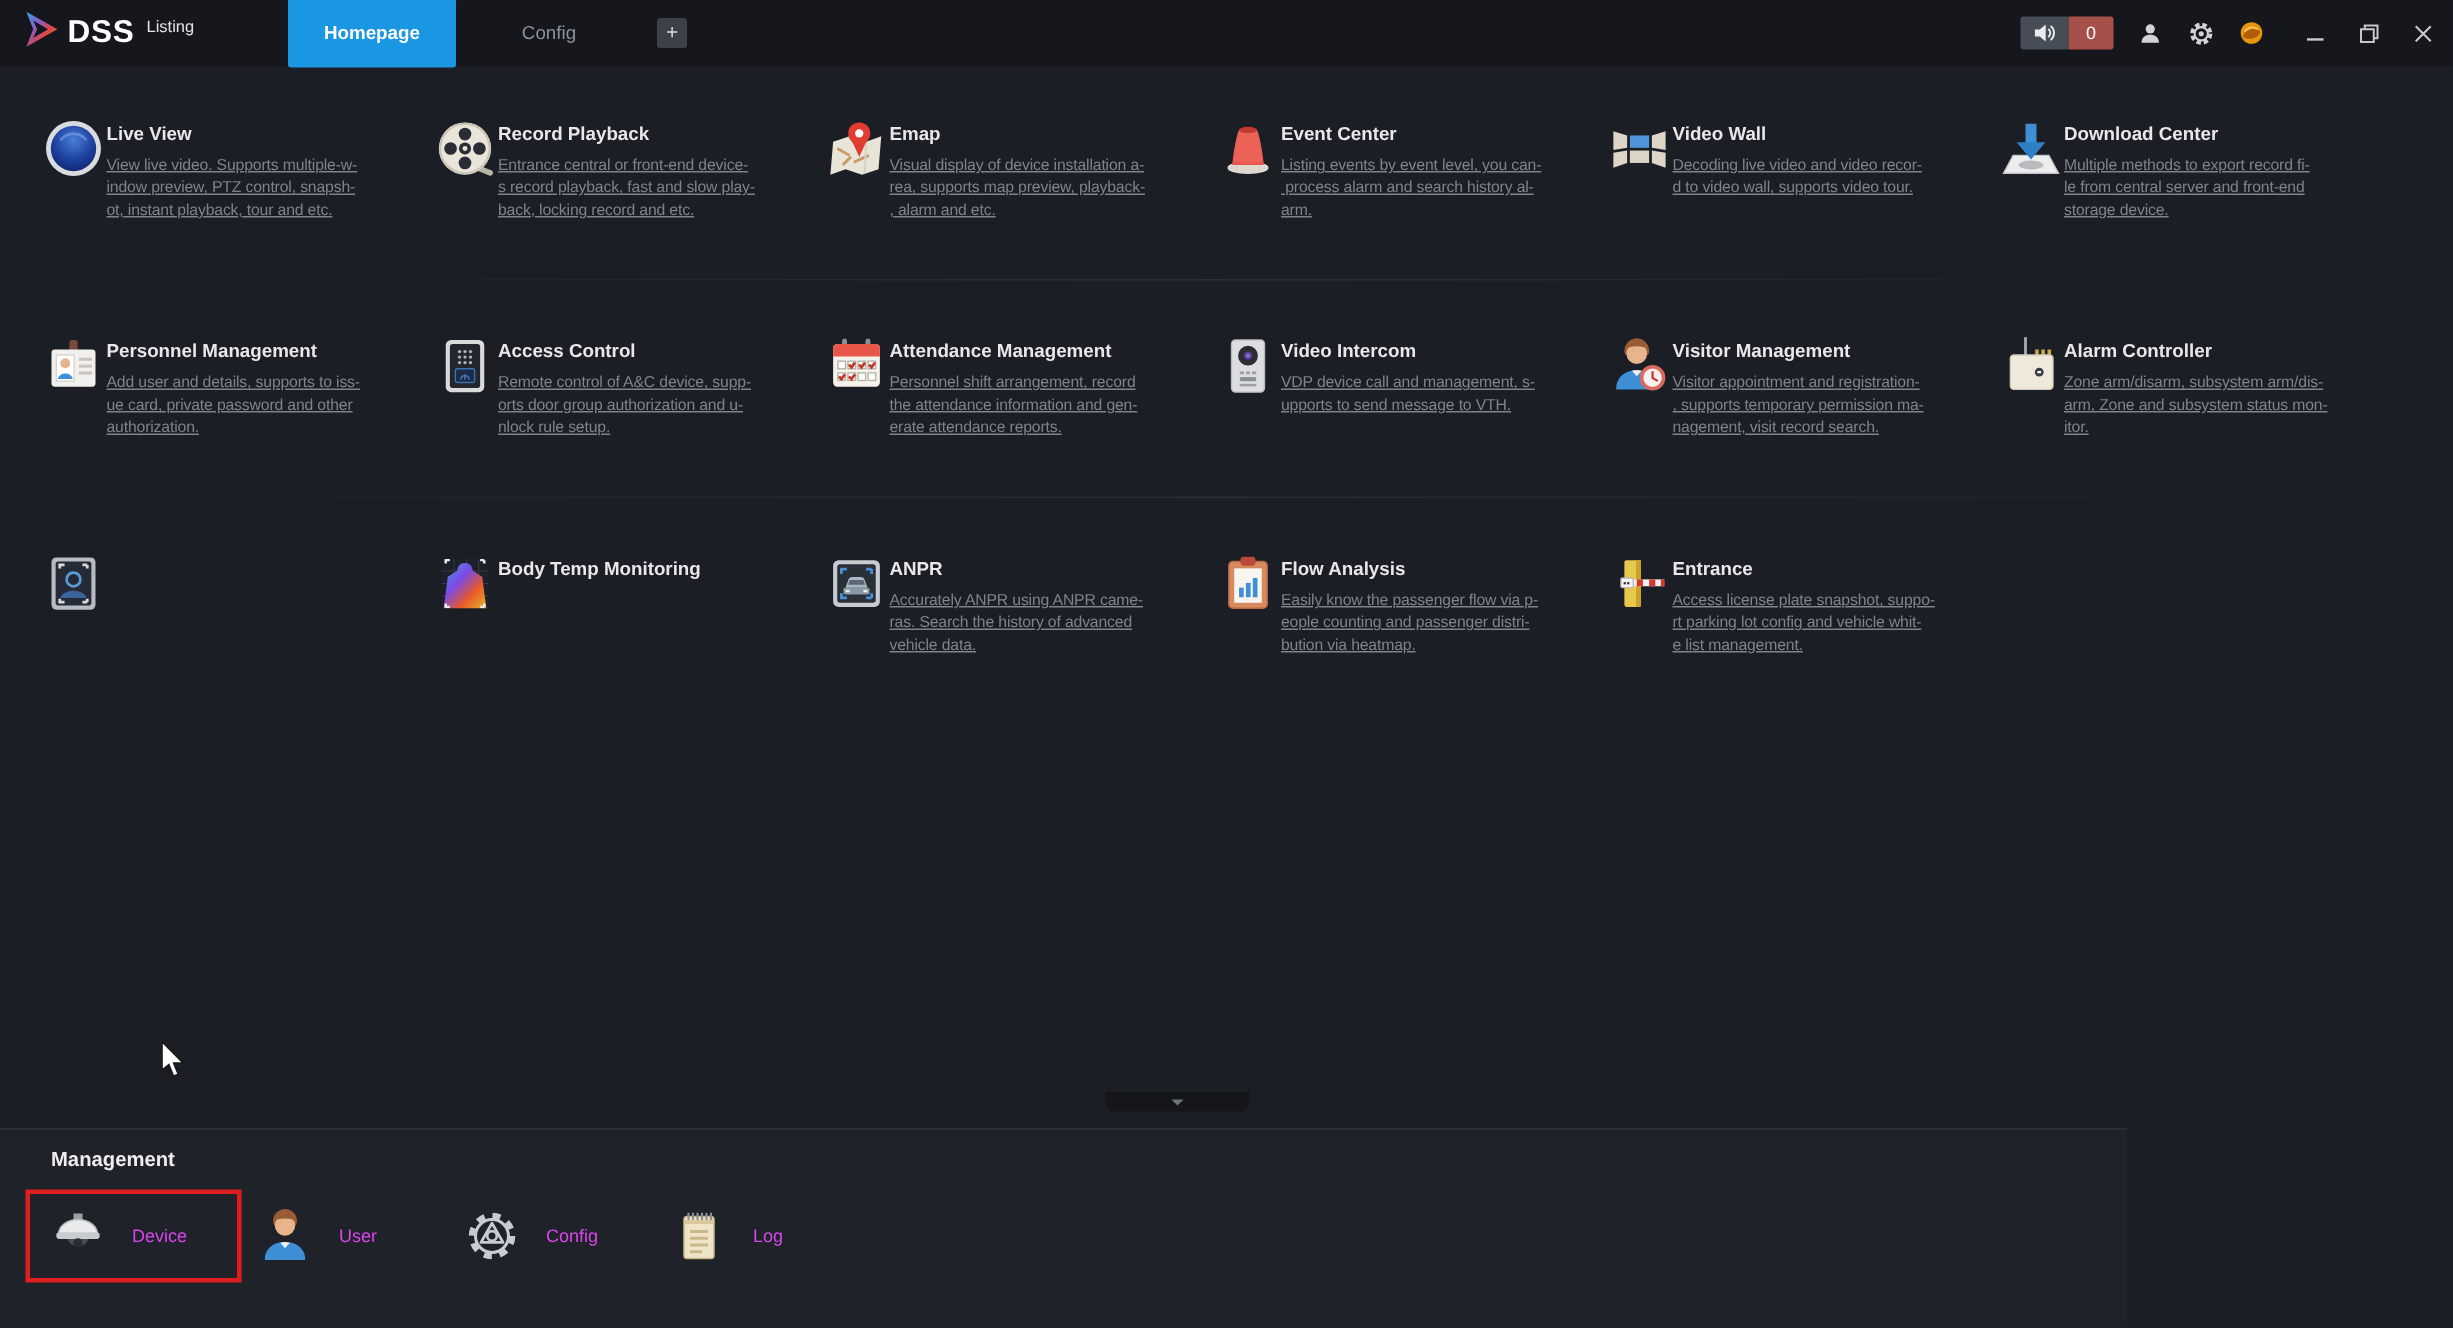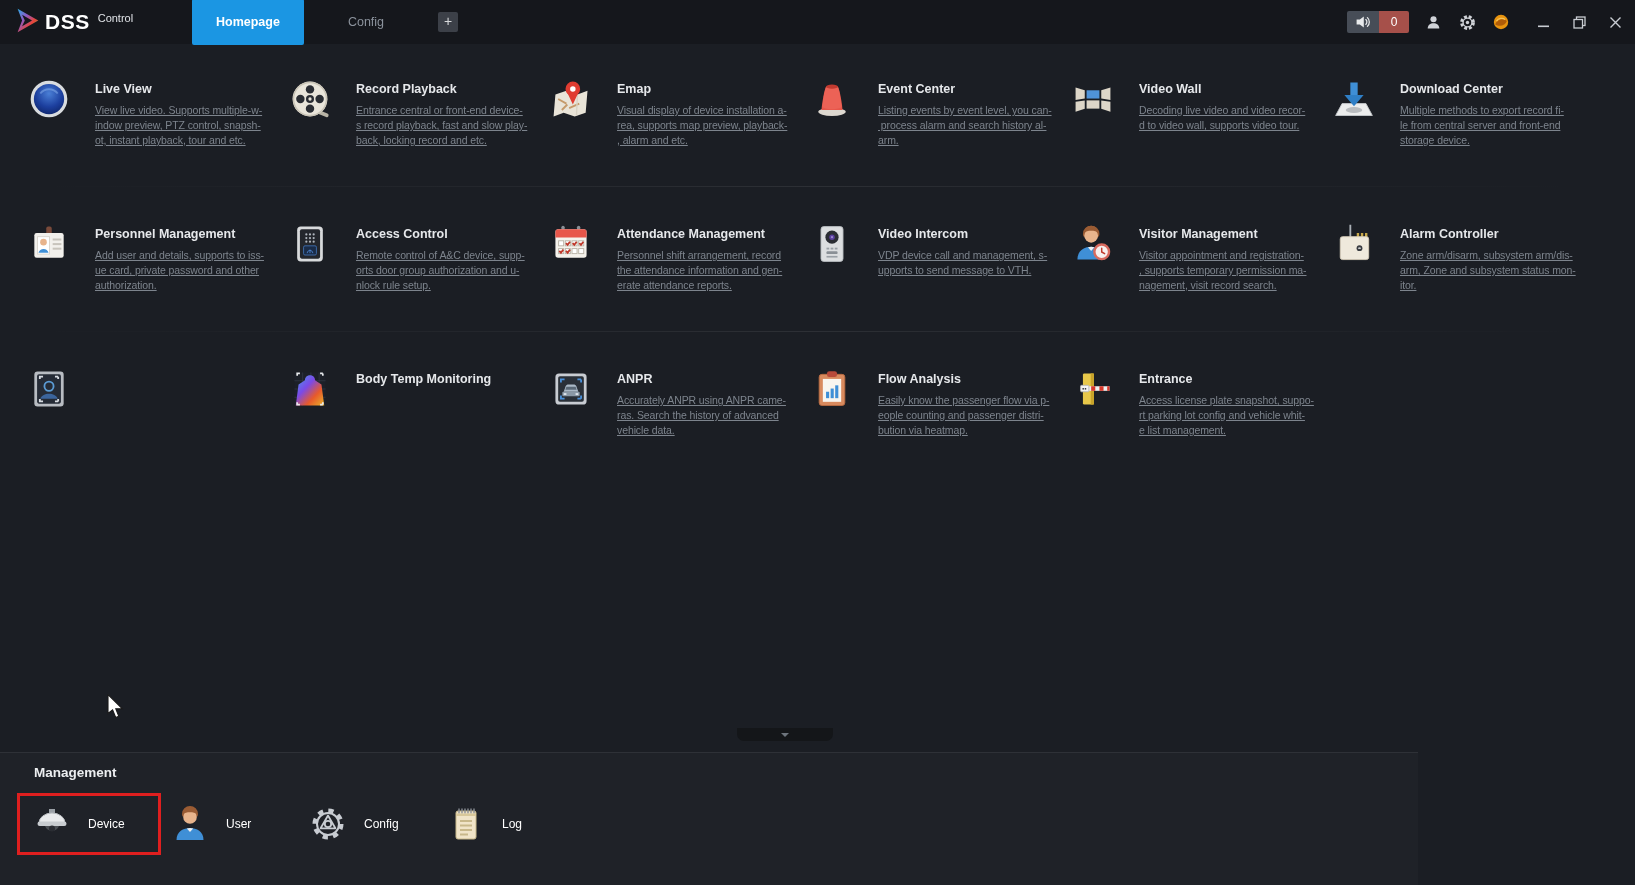--- a/index.html
+++ b/index.html
@@ -33,21 +33,21 @@
   .win-controls { display:flex; align-items:center; gap:16px; margin-left:8px; }
   
   .main { position:relative; height:708px; }
   .tiles {
     display:grid; grid-template-columns:repeat(6,261px); grid-auto-rows:145px;
     padding:31px 0 0 20px;
   }
   .tile { display:flex; cursor:pointer; }
   .tile-icon { width:44px; height:44px; margin:2px 0 0 7px; flex:0 0 44px; }
   .tile-icon svg { width:100%; height:100%; display:block; }
-  .tile-text { margin-left:24px; margin-top:7px; width:190px; }
+  .tile-text { margin-top:7px; width:190px; }
   .tile-title { font-size:12.5px; font-weight:bold; color:#e6e8eb; margin-bottom:7px; }
   .tile-desc { font-size:10.5px; color:#7d848d; line-height:1.42; white-space:pre; letter-spacing:-.1px;text-decoration:underline; }
   .row-sep { position:absolute; left:30px; right:50px; height:1px;
     background:linear-gradient(90deg, rgba(255,255,255,0) 0%, rgba(255,255,255,.04) 30%, rgba(255,255,255,.08) 50%, rgba(255,255,255,.04) 70%, rgba(255,255,255,0) 100%); }
   .sep-1 { top:142px; } .sep-2 { top:287px; }
   
   .collapse-handle {
     position:absolute; left:737px; top:728px; width:96px; height:13px;
     background:#141619; border-radius:0 0 7px 7px; display:flex; align-items:center;
     justify-content:center; cursor:pointer; z-index:4;
@@ -63,21 +63,21 @@
   }
   .mgmt-title { font-size:13.5px; font-weight:bold; color:#eceef0; }
   .mgmt-items { display:flex; margin-top:16px; margin-left:-14px; }
   .mgmt-item {
     display:flex; align-items:center; gap:16px; padding:8px 12px; width:138px;
     cursor:pointer;
   }
   .mgmt-item.highlighted { outline:3px solid #df1f1f; outline-offset:0px; }
   .mgmt-icon { width:40px; height:40px; flex:0 0 40px; }
   .mgmt-icon svg { width:100%; height:100%; display:block; }
-  .mgmt-label { font-size:12px; color:#ffffff; }
+  .mgmt-label { font-size:12px; color:#d946ef; }
   
   .cursor { position:absolute; left:107px; top:694px; z-index:10; pointer-events:none; }
 </style>
 </head>
 <body>
 
 <header class="topbar">
   <div class="brand">
     <span>
       <svg width="27" height="27" viewBox="0 0 30 30">
@@ -87,21 +87,21 @@
               <stop offset=".35" stop-color="#8a5cc8"></stop>
           <stop offset=".65" stop-color="#e8443a"></stop>
               <stop offset="1" stop-color="#57b947"></stop>
         </linearGradient>
           </defs>
         <path d="M4 2 L27 15 L4 28 L9 15 Z" fill="url(#logo-g)"></path>
         <path d="M9 8.5 L20 15 L9 21.5 L12 15 Z" fill="#15171c"></path>
       </svg>
     </span>
     <span class="brand-name">DSS</span>
-    <span class="brand-suffix">Control</span>
+    <span class="brand-suffix">Listing</span>
   </div>
   <nav class="tabs">
     <div class="tab active">Homepage</div>
     <div class="tab">Config</div>
     <div class="add-tab">+</div>
   </nav>
   <div class="topbar-right">
     <div class="chip-group">
       <div class="chip-speaker">
         <svg width="16" height="16" viewBox="0 0 20 20">

